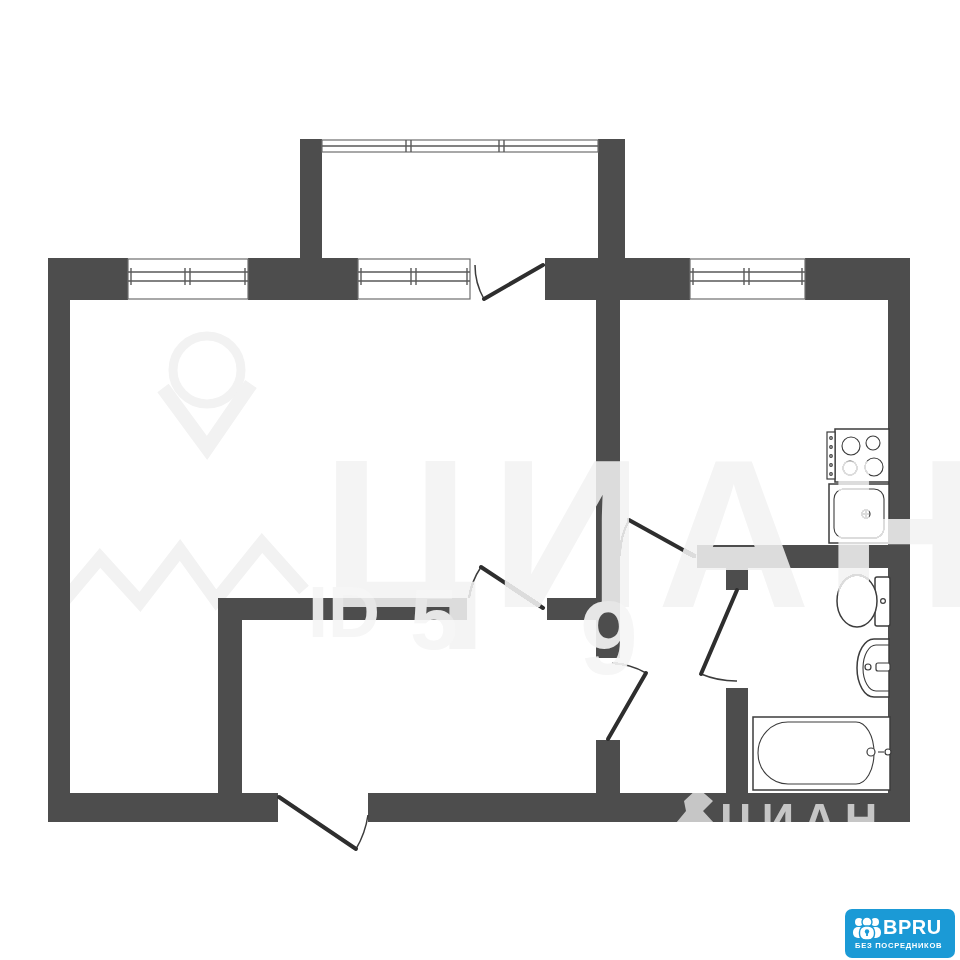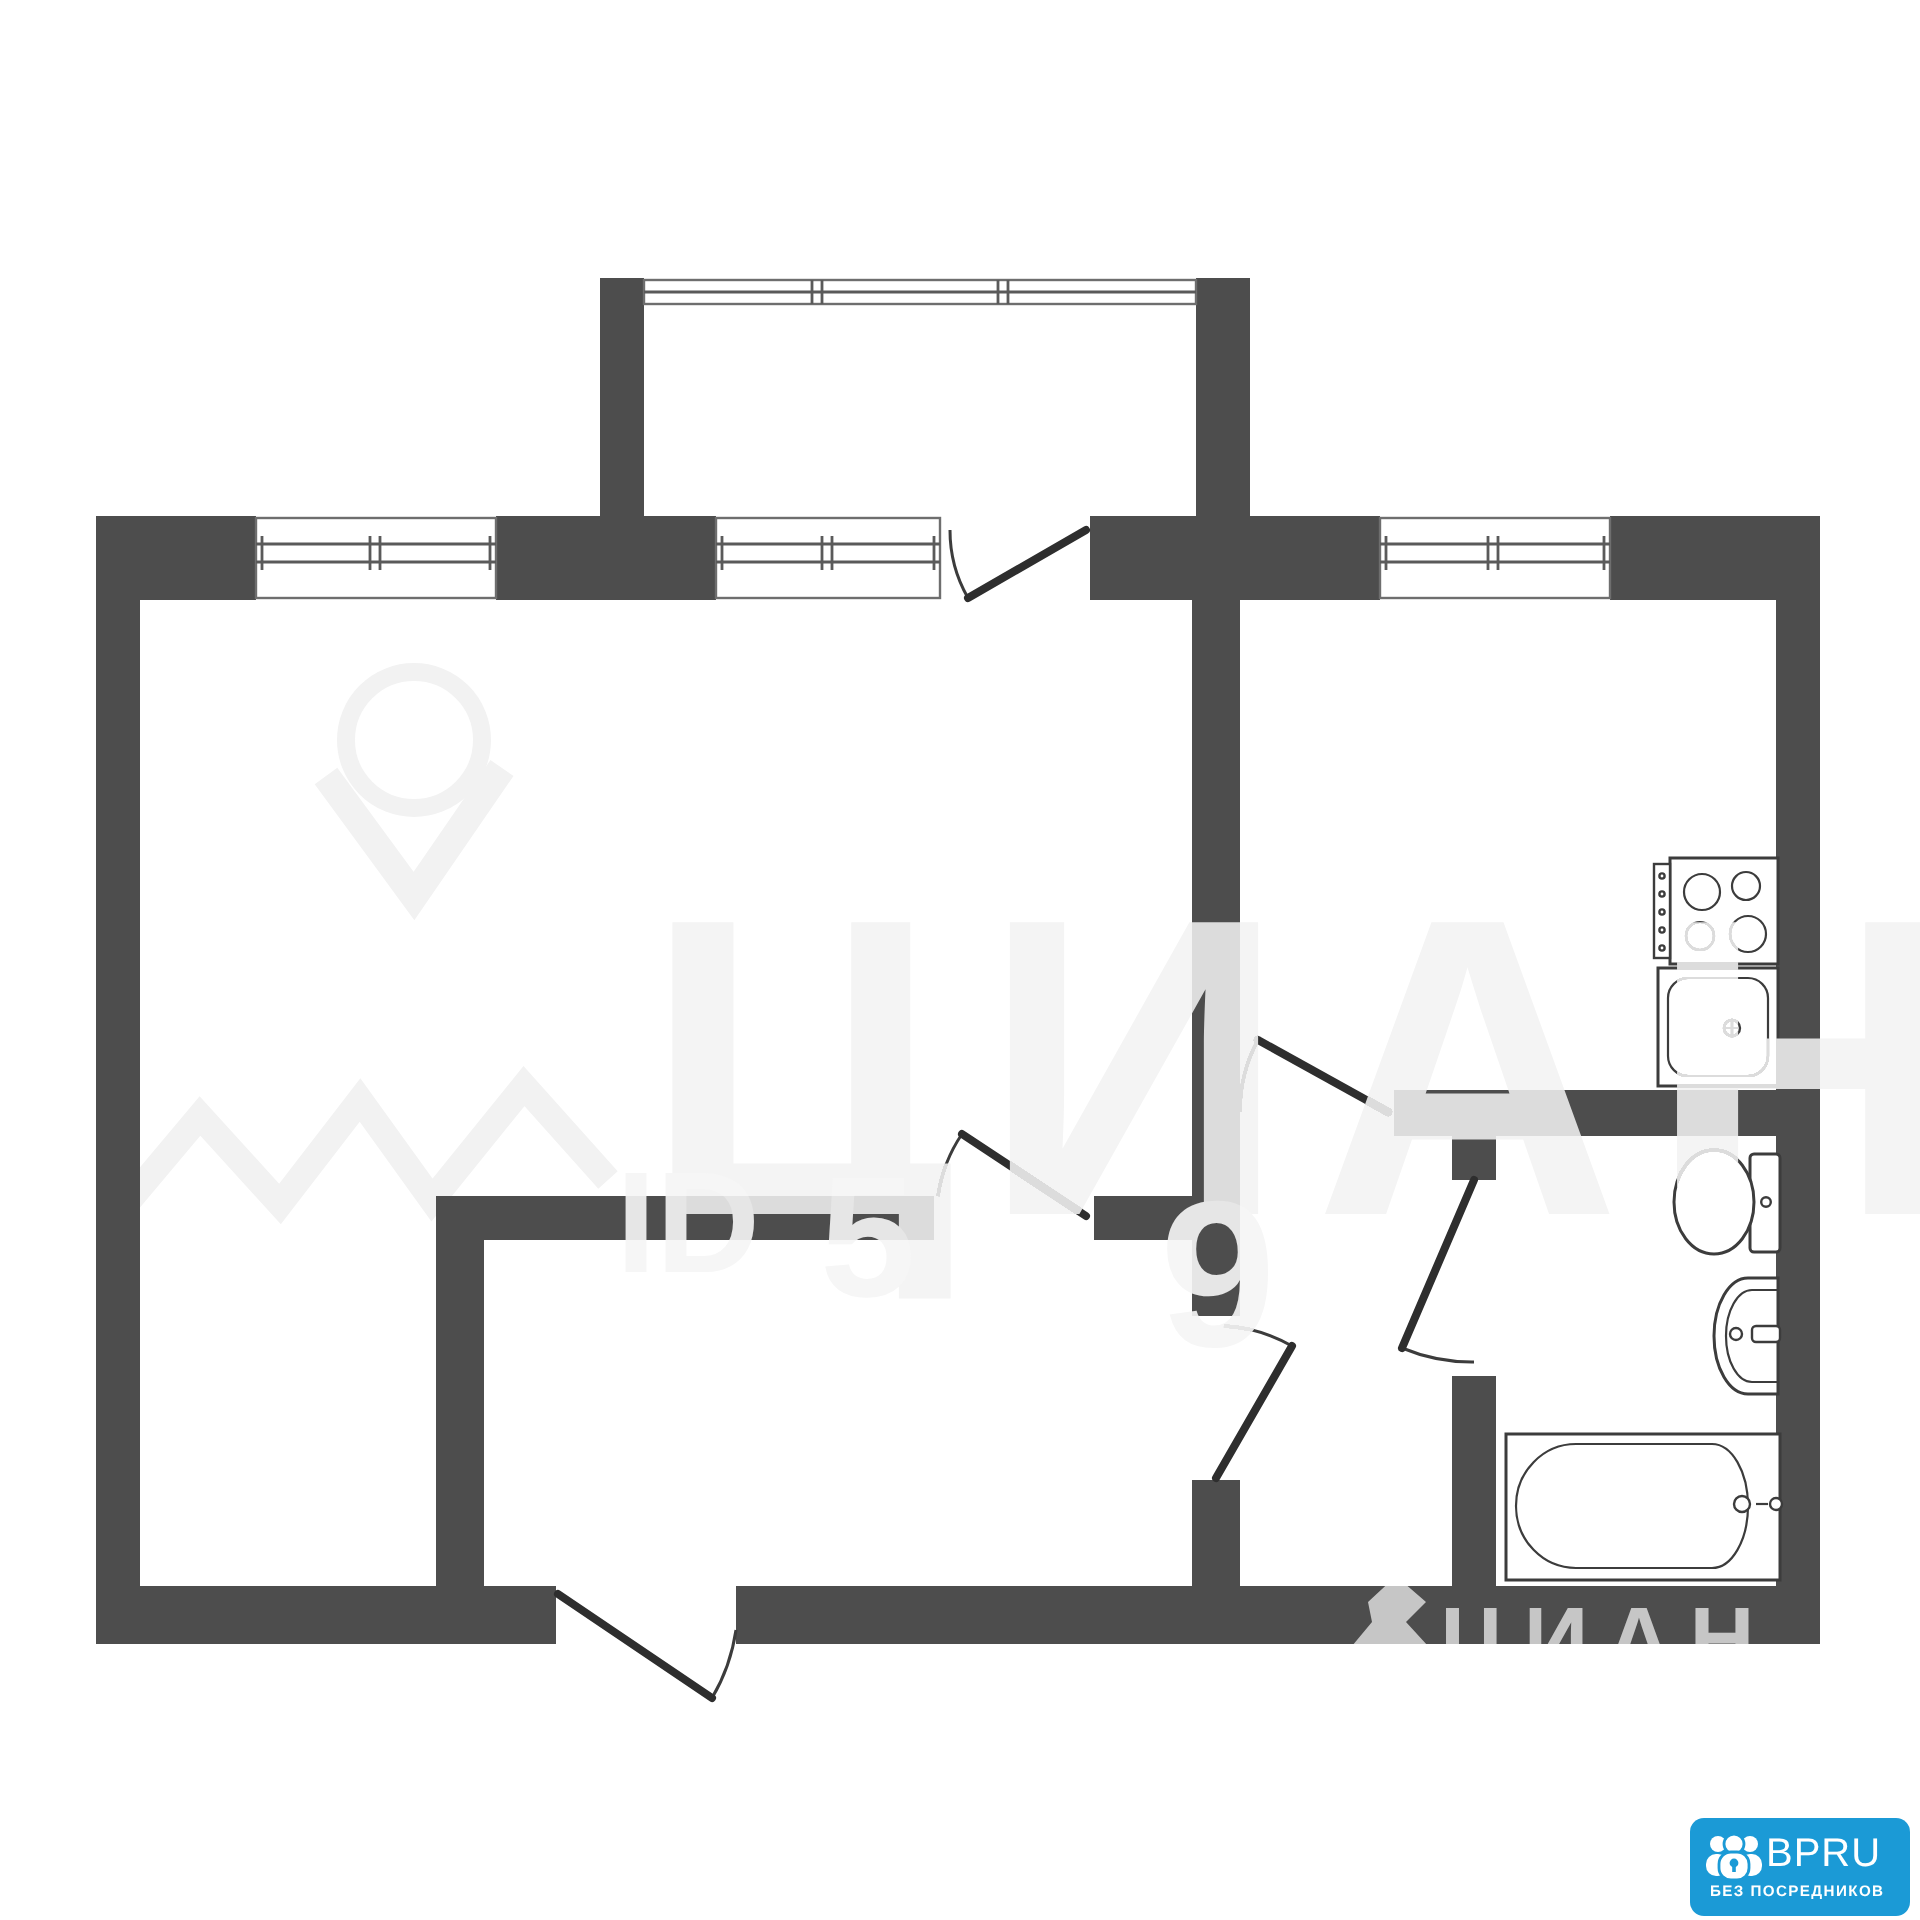--- a/index.html
+++ b/index.html
@@ -36,21 +36,21 @@
   .arc{stroke:#3c3c3c;stroke-width:1.5;fill:none;}
   .fx{stroke:var(--line);stroke-width:1.5;fill:#fff;}
   .fx-thin{stroke:var(--line);stroke-width:1.1;fill:none;}
   .fx-dot{stroke:var(--line);stroke-width:1.2;fill:#fff;}
   .pinfaint{stroke:#f2f2f2;fill:none;}
   
   #logo{
     position:absolute;left:845px;top:909px;width:110px;height:49px;
     background:var(--logo-blue);border-radius:7px;color:#fff;
   }
-  #logo .brand{position:absolute;left:38px;top:7px;font-size:20px;font-weight:400;letter-spacing:.5px;}
+  #logo .brand{position:absolute;left:38px;top:7px;font-size:20px;font-weight:700;letter-spacing:.5px;}
   #logo .tagline{position:absolute;left:10px;top:32px;font-size:7.6px;font-weight:700;letter-spacing:.7px;}
   #logo svg{position:absolute;left:8px;top:7px;}
 </style>
 </head>
 <body>
 
 <div id="stage">
 
   <div id="wm-under" class="wm-layer">
     <svg width="960" height="960">

